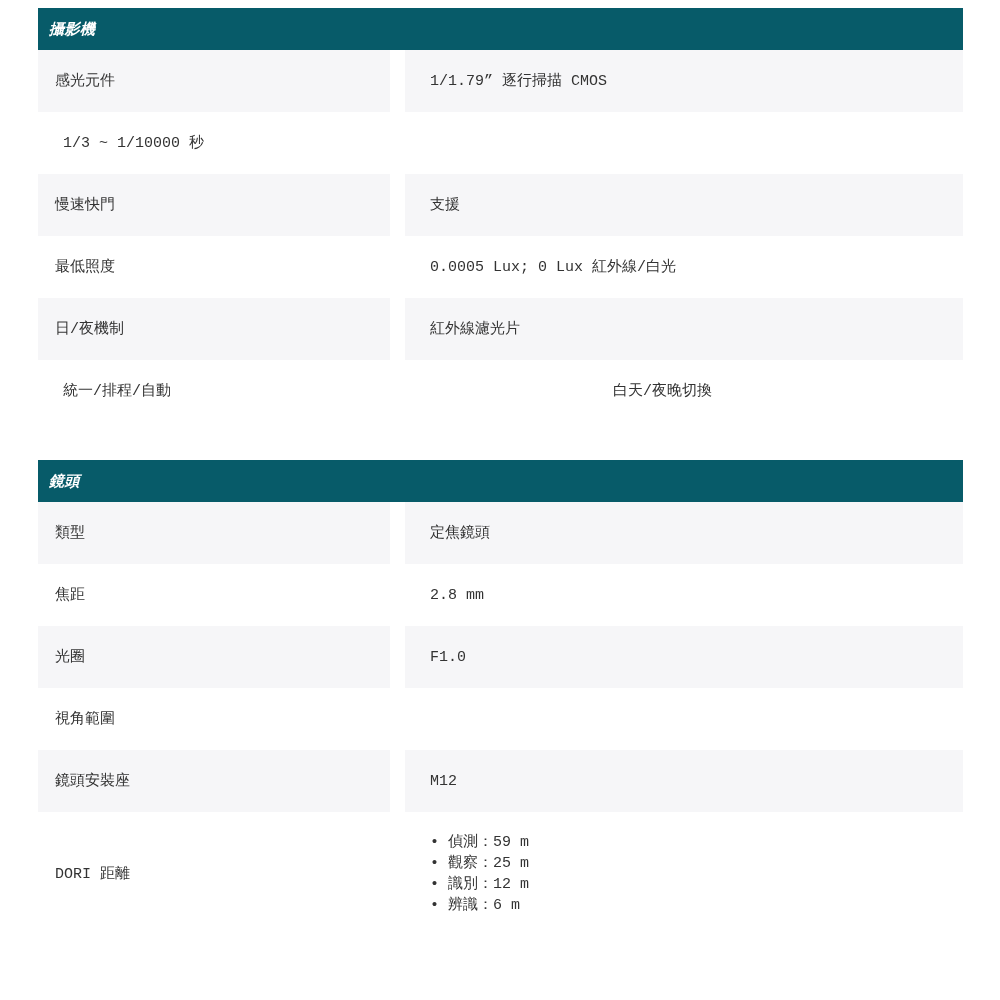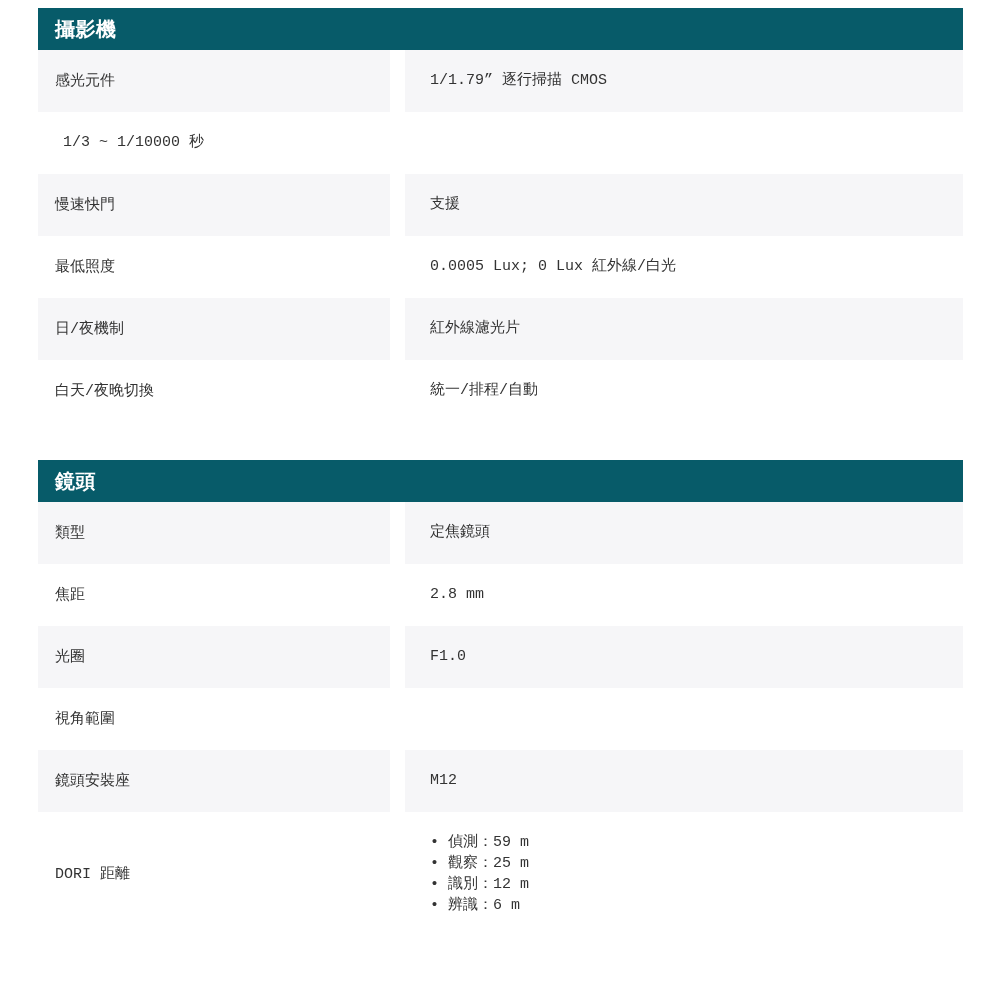--- a/index.html
+++ b/index.html
@@ -28,25 +28,26 @@
     left: 38px;
     top: 8px;
     width: 925px;
   }
   .spec-section {
     margin-bottom: 38px;
   }
   .sec-header {
     background: var(--header-bg);
     color: var(--header-text);
-    font-size: 20px;
+    font-size: 15px;
     font-weight: 700;
     line-height: 20px;
-    padding: 11px 17px;
+    padding: 11px 11px;
     letter-spacing: 0.5px;
+    font-style: italic;
   }
   .spec-row {
     display: flex;
   }
   .spec-row:nth-child(odd) .cell {
     background: var(--row-alt-bg);
   }
   .spec-row:nth-child(even) .cell {
     background: var(--row-bg);
   }
@@ -63,21 +64,21 @@
     margin-right: 15px;
     padding: 20px 17px;
     display: flex;
     align-items: center;
   }
   .cell.value {
     flex: 1 1 auto;
     padding: 20px 25px;
     display: flex;
     flex-direction: column;
-    justify-content: flex-start;
+    justify-content: center;
   }
   .value-line {
     line-height: 21px;
   }
 </style>
 </head>
 <body>
 
 <div class="spec-wrap">
 
@@ -109,24 +110,24 @@
             <div class="value-line">0.0005 Lux; 0 Lux 紅外線/白光</div>
           </div>
         </div>
         <div class="spec-row">
           <div class="cell label">日/夜機制</div>
           <div class="cell value">
             <div class="value-line">紅外線濾光片</div>
           </div>
         </div>
         <div class="spec-row">
-          <div class="cell label">白天/夜晚切換</div>
           <div class="cell value">
             <div class="value-line">統一/排程/自動</div>
           </div>
+          <div class="cell label">白天/夜晚切換</div>
         </div>
       </div>
   </section>
 
   <section class="spec-section">
     <div class="sec-header">
       <span>鏡頭</span>
     </div>
     <div class="rows">
         <div class="spec-row">

